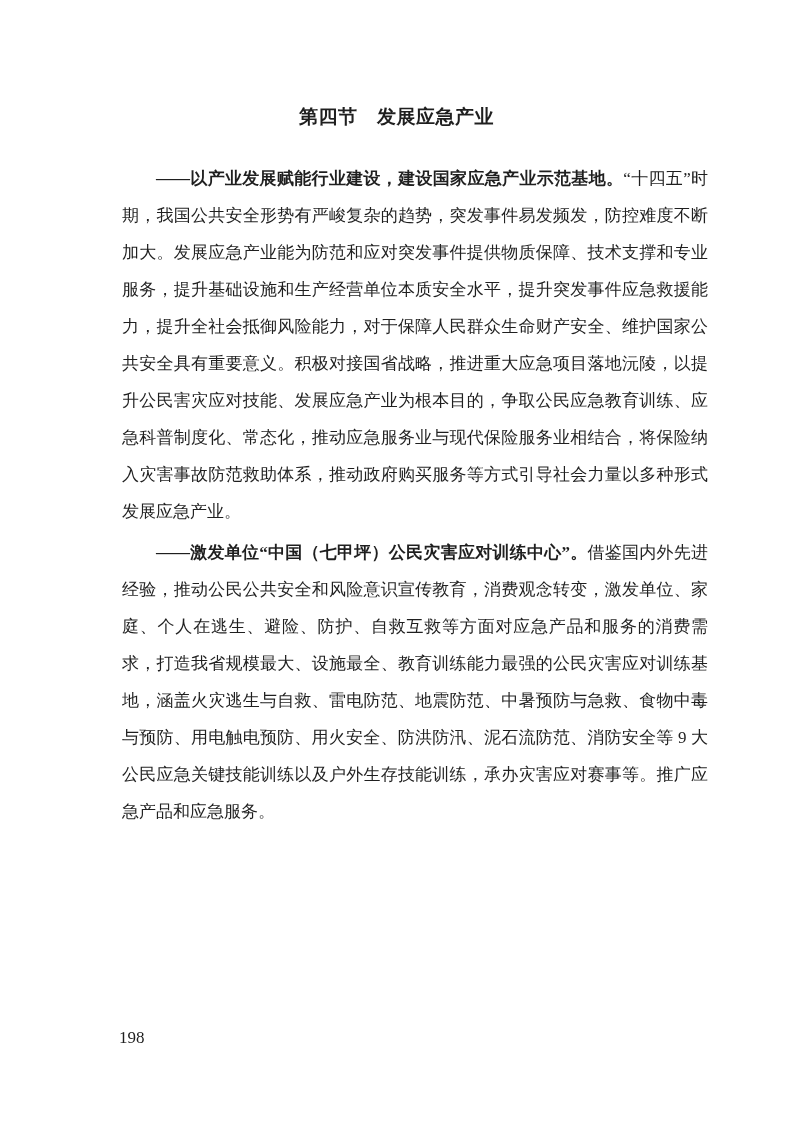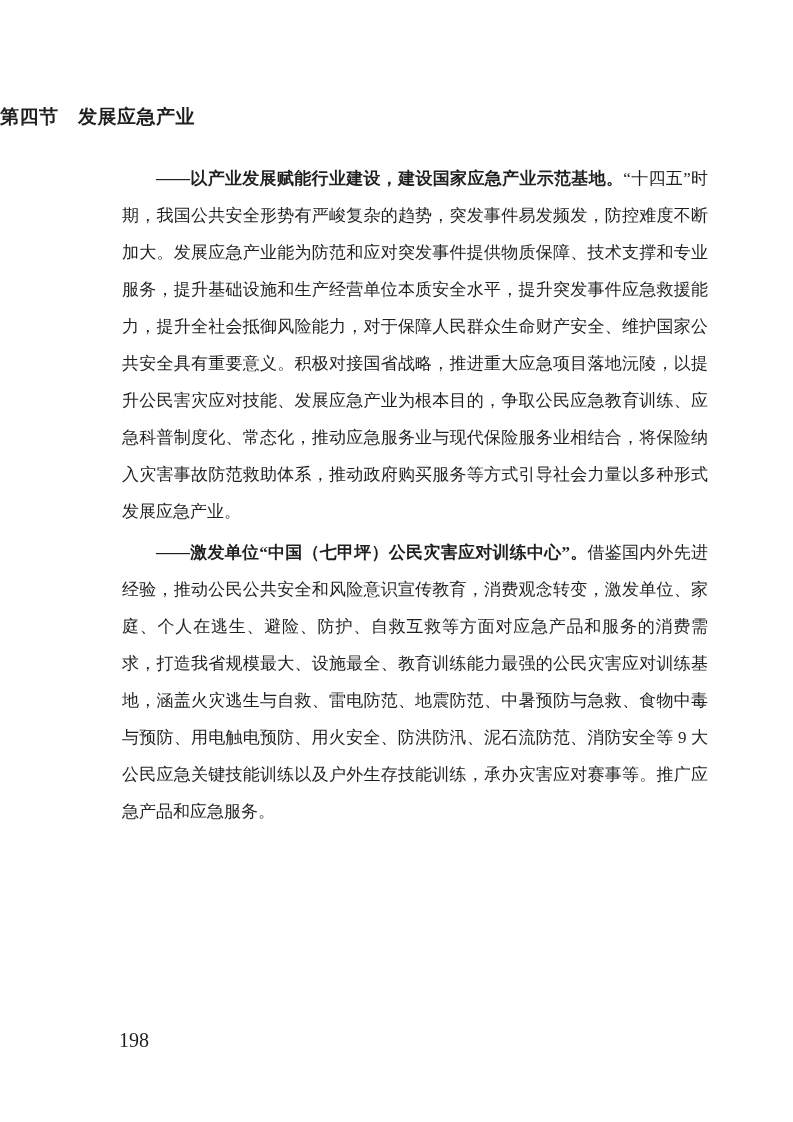--- a/index.html
+++ b/index.html
@@ -15,21 +15,21 @@
     overflow: hidden;
     font-family: "Liberation Serif", "DejaVu Serif", serif;
     color: #1f1f1f;
   }
   .section-title {
     position: absolute;
     top: 106px;
     left: 0;
     width: 100%;
     margin: 0;
-    text-align: left;
+    text-align: center;
     font-size: 19px;
     font-weight: bold;
     line-height: 1.2;
     letter-spacing: 0.5px;
     white-space: pre;
   }
   .doc-body {
     position: absolute;
     top: 156px;
     left: 118px;
@@ -44,21 +44,21 @@
     padding: 0;
     text-indent: 2em;
   }
   .para-lead {
     font-weight: bold;
   }
   .page-number {
     position: absolute;
     left: 119px;
     top: 1028px;
-    font-size: 20px;
+    font-size: 17px;
     line-height: 1.2;
   }
 </style>
 </head>
 <body>
 
 <div class="page">
 
   <h1 class="section-title">第四节　发展应急产业</h1>
 

